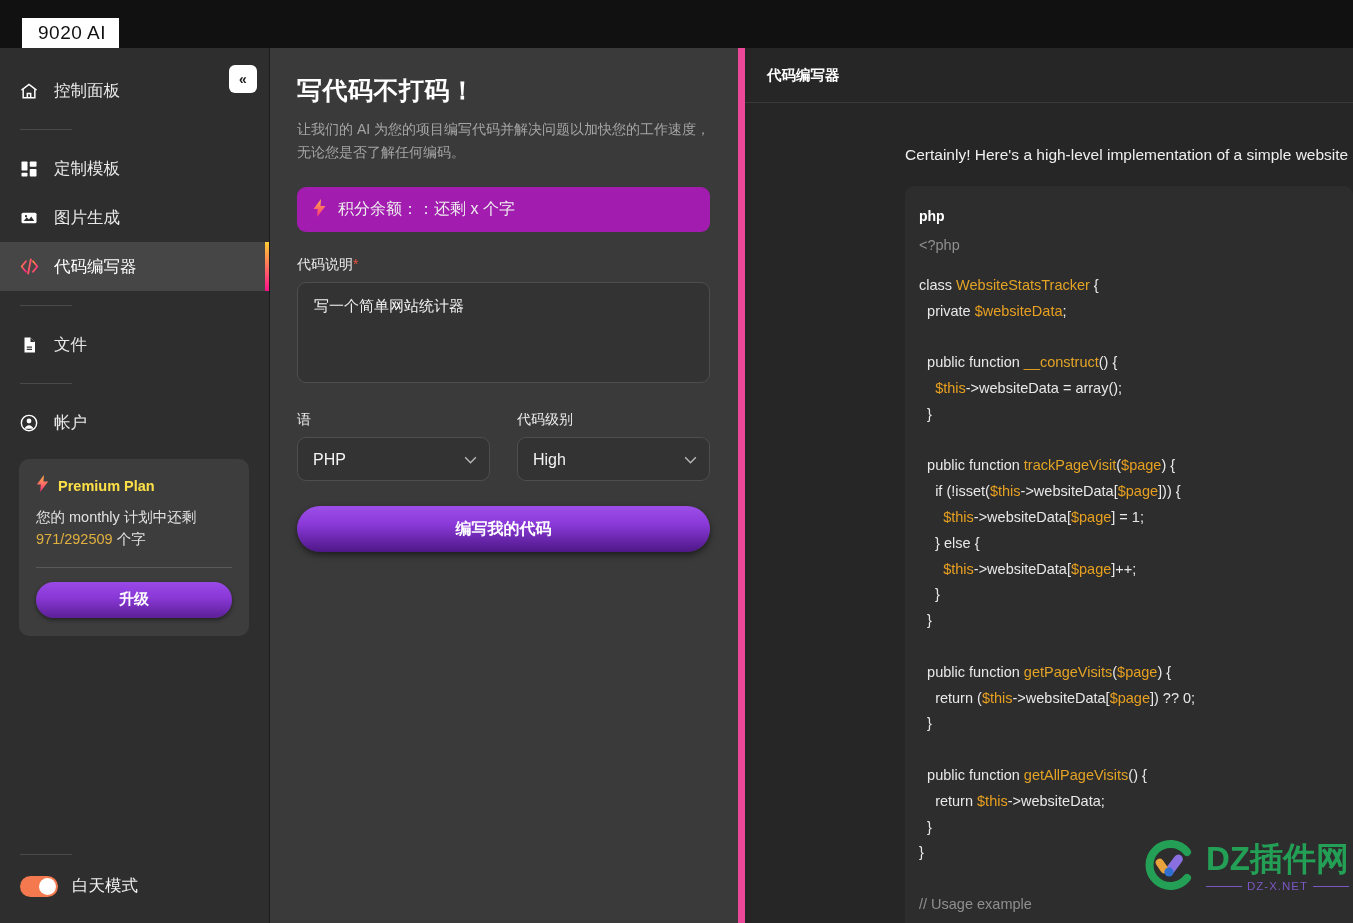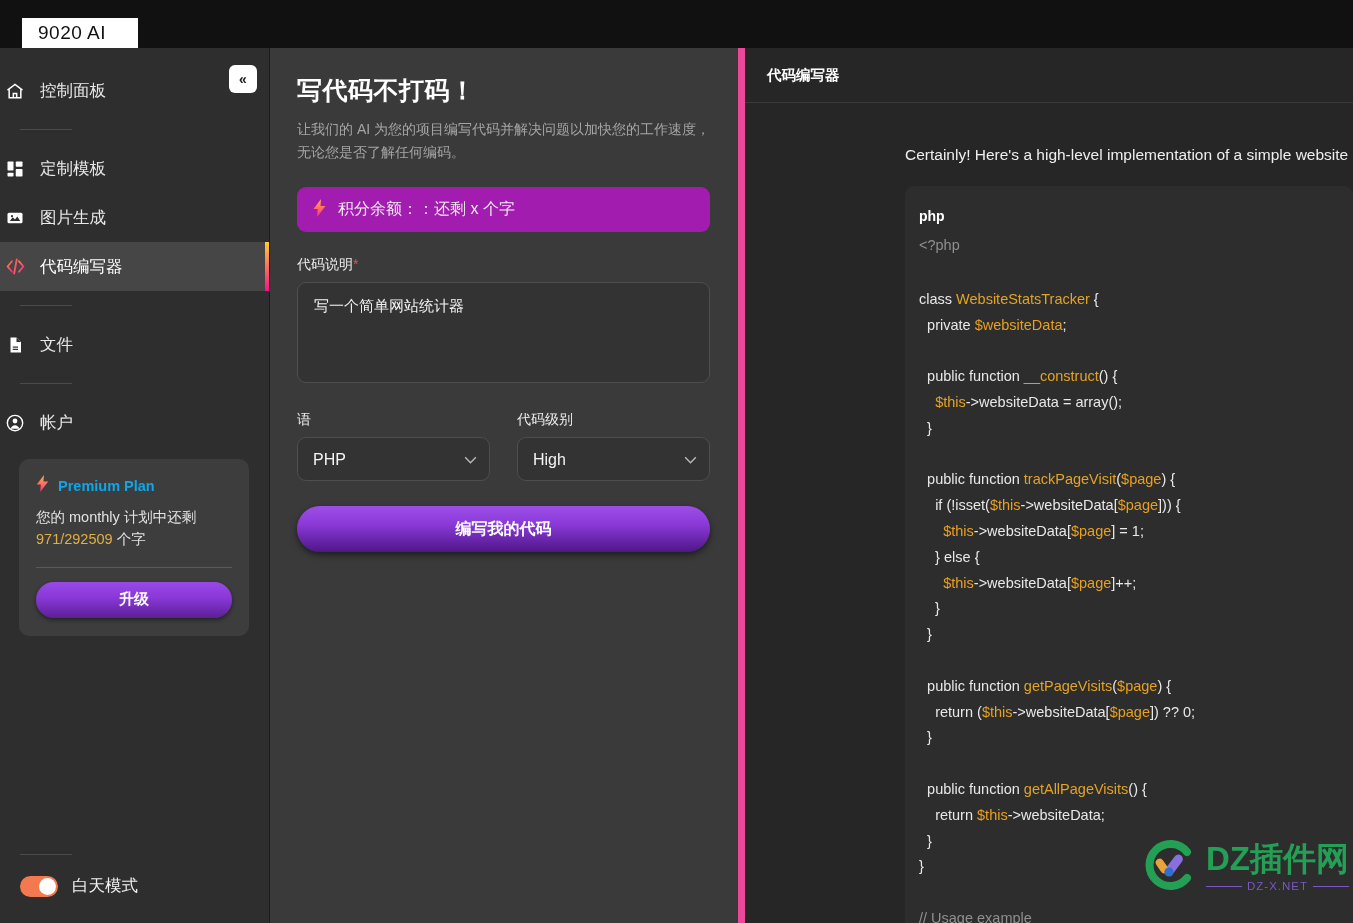--- a/index.html
+++ b/index.html
@@ -12,37 +12,37 @@
   .app { position: relative; width: 1353px; height: 923px; display: flex; flex-direction: column; }
 
   
   .topbar {
     height: 48px; background: #111111; flex: 0 0 48px;
     display: flex; align-items: center; padding-left: 22px;
   }
   .logo-chip {
     background: #ffffff; color: #111111;
     font-size: 19px; letter-spacing: .5px;
-    padding: 4px 32px 5px 16px;
+    padding: 4px 13px 5px 16px;
     line-height: 1.2;
     margin-top: 20px;
   }
 
   
   .body { flex: 1; display: flex; min-height: 0; }
 
   
   .sidebar {
     width: 270px; flex: 0 0 270px; background: #2e2e2e;
     position: relative; display: flex; flex-direction: column;
     border-right: 1px solid #1b1b1b;
   }
   .nav-item {
     display: flex; align-items: center; gap: 14px;
-    height: 49px; padding-left: 4px; position: relative;
+    height: 49px; padding-left: 18px; position: relative;
     color: #e9e9e9; font-size: 16.5px; cursor: pointer;
   }
   .nav-item .ico {
     width: 22px; height: 22px; display: flex;
     align-items: center; justify-content: center; flex: 0 0 22px;
   }
   .nav-item .ico svg { display: block; }
   .nav-item.active { background: #464646; }
   .nav-item.active .edge {
     position: absolute; right: 0; top: 0; bottom: 0; width: 4px;
@@ -57,21 +57,21 @@
     font-size: 14px; font-weight: bold; cursor: pointer; line-height: 1;
   }
   .divider { height: 1px; background: #4a4a4a; width: 52px; margin: 14px 0 14px 20px; }
 
   
   .plan-card {
     margin: 12px 20px 0 19px; background: #3d3d3d;
     border-radius: 10px; padding: 16px 17px 18px 17px;
   }
   .plan-head { display: flex; align-items: center; gap: 9px; margin-bottom: 11px; }
-  .plan-head .t { color: #0ea5e9; font-size: 14.5px; font-weight: bold; text-align: right; }
+  .plan-head .t { color: #fde047; font-size: 14.5px; font-weight: bold; text-align: right; }
   .plan-line { color: #e2e2e2; font-size: 14.5px; line-height: 1.5; margin-top: 8px; }
   .plan-line .amt { color: #e0b040; }
   .plan-sep { height: 1px; background: #595959; margin: 16px 0 14px 0; }
   .btn-upgrade {
     display: block; width: 100%; height: 36px; border: none; border-radius: 18px;
     background: linear-gradient(180deg, #9949e6 0%, #8a39d8 42%, #5c1f96 100%);
     color: #ffffff; font-size: 15px; font-weight: bold; cursor: pointer;
     font-family: "Liberation Sans", sans-serif;
     box-shadow: 0 2px 4px rgba(0,0,0,.45);
   }
@@ -359,21 +359,21 @@
 
       <button class="btn-write">编写我的代码</button>
     </div>
 
     <div class="out-panel">
       <div class="out-head">代码编写器</div>
       <div class="out-body">
         <div class="assistant-line">Certainly! Here's a high-level implementation of a simple website st</div>
         <div class="code-card">
           <div class="code-lang">php</div>
-          <div class="mu" style="font-size:14.5px;line-height:1.78;margin-bottom:28px">&lt;?php</div>
+          <div class="mu" style="font-size:14.5px;line-height:1.78;margin-bottom:14px">&lt;?php</div>
           <pre class="code"><span class="k">class</span> <span class="id">WebsiteStatsTracker</span> {
   <span class="k">private</span> <span class="va">$websiteData</span>;
 
   <span class="k">public</span> <span class="k">function</span> <span class="id">__construct</span>() {
     <span class="va">$this</span>-&gt;websiteData = <span class="k">array</span>();
   }
 
   <span class="k">public</span> <span class="k">function</span> <span class="id">trackPageVisit</span>(<span class="va">$page</span>) {
     <span class="k">if</span> (!<span class="k">isset</span>(<span class="va">$this</span>-&gt;websiteData[<span class="va">$page</span>])) {
       <span class="va">$this</span>-&gt;websiteData[<span class="va">$page</span>] = 1;

